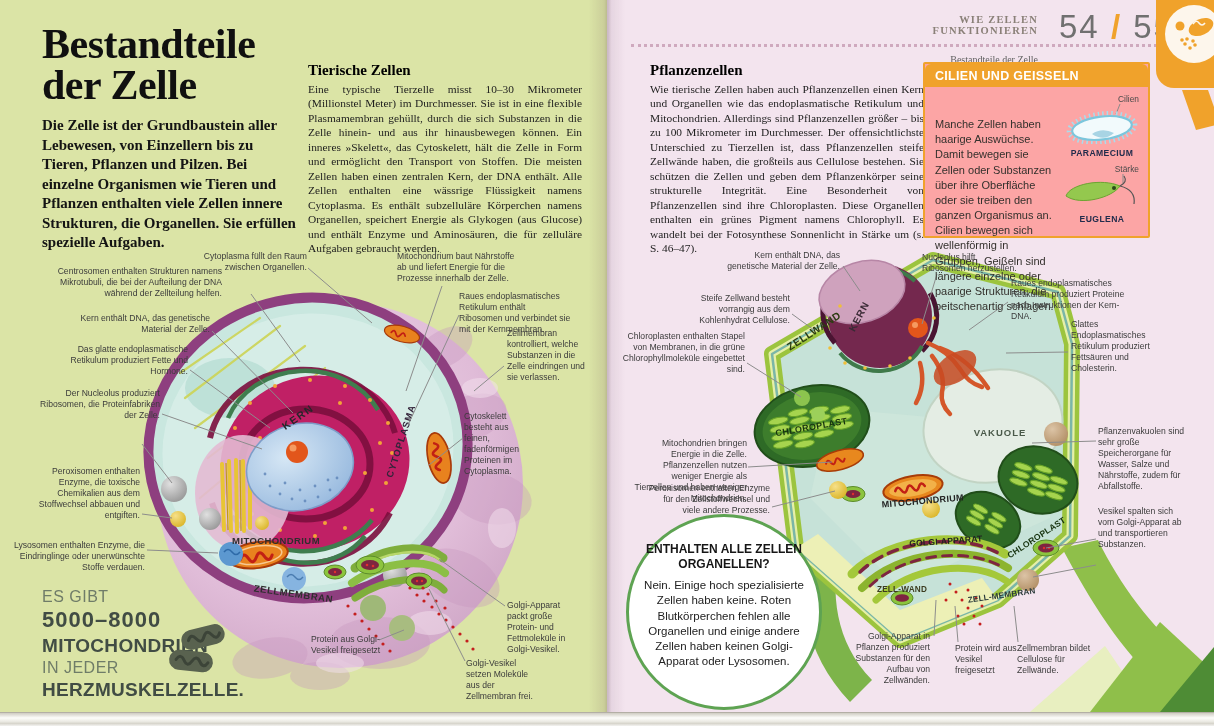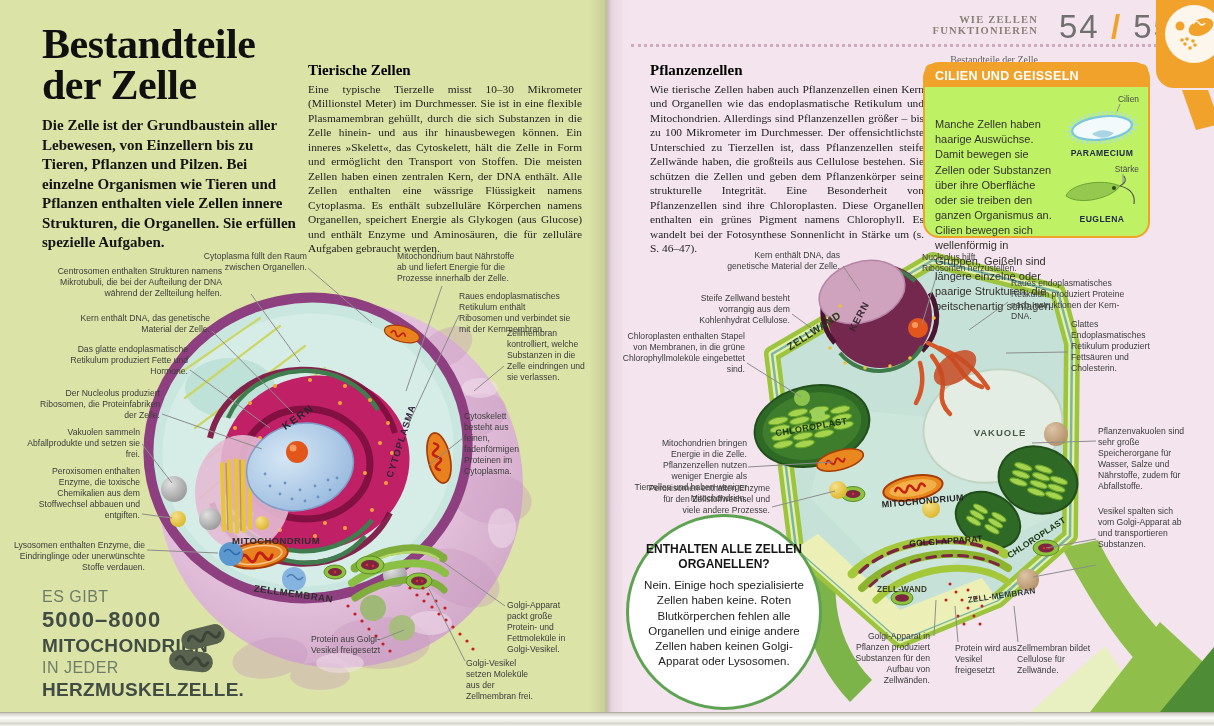--- a/index.html
+++ b/index.html
@@ -38,21 +38,21 @@
   .hdr-block{position:absolute;top:14px;left:249px;width:182px;text-align:right;z-index:4;font-family:Liberation Serif, serif;}
   .hdr-series{font-size:10.5px;font-weight:bold;letter-spacing:1.2px;color:#8a8078;}
   .hdr-sub{font-size:10px;color:#5f5f5f;margin-top:18px;}
   .pagenum{position:absolute;left:452px;top:8px;font-size:33px;color:#707070;letter-spacing:2px;z-index:4;}
   .pagenum .slash{color:#f0a22b;font-weight:bold;}
   .dotted-rule{position:absolute;left:24px;top:44px;width:532px;height:0;
     border-top:3px dotted #cfa9be;z-index:2;}
 
   
   .side-box{position:absolute;left:316px;top:62px;width:227px;height:176px;z-index:4;
-    background:#bef264;border:2px solid #f0a22b;border-radius:16px;box-sizing:border-box;}
+    background:#fca5a5;border:2px solid #f0a22b;border-radius:2px;box-sizing:border-box;}
   .side-box .bar{background:#f0a22b;border-radius:6px 6px 0 0;color:#fff;font-weight:bold;
     font-size:12.5px;letter-spacing:.3px;padding:5px 10px 4px;}
   .side-box .bod{position:absolute;left:10px;top:33px;width:122px;font-size:11px;
     line-height:1.38;color:#33302c;margin-top:20px;}
   .side-illos{position:absolute;left:134px;top:30px;width:86px;text-align:center;}
   .tiny-lab{font-size:8.4px;color:#4a4a4a;text-align:right;padding-right:6px;}
   .org-name{font-size:8.6px;font-weight:bold;color:#222c4c;letter-spacing:.4px;}
 
   
   .qa{position:absolute;left:19px;top:514px;width:196px;height:196px;border-radius:50%;
@@ -298,21 +298,20 @@
       <line x1="505" y1="606" x2="439" y2="559"></line>
       <line x1="465" y1="661" x2="429" y2="589"></line>
       <line x1="379" y1="640" x2="404" y2="630"></line>
     </g>
   </svg>
 
   <div class="co ra" style="left:32px;top:266px;width:190px">Centrosomen enthalten Strukturen namens Mikrotubuli, die bei der Aufteilung der DNA während der Zellteilung helfen.</div>
   <div class="co ra" style="left:60px;top:313px;width:150px">Kern enthält DNA, das genetische Material der Zelle.</div>
   <div class="co ra" style="left:53px;top:344px;width:135px">Das glatte endoplasmatische Retikulum produziert Fette und Hormone.</div>
   <div class="co ra" style="left:35px;top:388px;width:125px">Der Nucleolus produziert Ribosomen, die Proteinfabriken der Zelle.</div>
-  <div class="co ra" style="left:25px;top:427px;width:115px">Vakuolen sammeln Abfallprodukte und setzen sie frei.</div>
   <div class="co ra" style="left:28px;top:466px;width:112px">Peroxisomen enthalten Enzyme, die toxische Chemikalien aus dem Stoffwechsel abbauen und entgiften.</div>
   <div class="co ra" style="left:10px;top:540px;width:135px">Lysosomen enthalten Enzyme, die Eindringlinge oder unerwünschte Stoffe verdauen.</div>
   <div class="co ra" style="left:175px;top:251px;width:132px">Cytoplasma füllt den Raum zwischen Organellen.</div>
   <div class="co" style="left:397px;top:251px;width:120px">Mitochondrium baut Nährstoffe ab und liefert Energie für die Prozesse innerhalb der Zelle.</div>
   <div class="co" style="left:459px;top:291px;width:112px">Raues endoplasmatisches Retikulum enthält Ribosomen und verbindet sie mit der Kernmembran.</div>
   <div class="co" style="left:507px;top:328px;width:82px">Zellmembran kontrolliert, welche Substanzen in die Zelle eindringen und sie verlassen.</div>
   <div class="co" style="left:464px;top:411px;width:64px">Cytoskelett besteht aus feinen, fadenförmigen Proteinen im Cytoplasma.</div>
   <div class="co" style="left:507px;top:600px;width:60px">Golgi-Apparat packt große Protein- und Fettmoleküle in Golgi-Vesikel.</div>
   <div class="co" style="left:466px;top:658px;width:74px">Golgi-Vesikel setzen Moleküle aus der Zellmembran frei.</div>
   <div class="co" style="left:311px;top:634px;width:70px">Protein aus Golgi-Vesikel freigesetzt</div>

